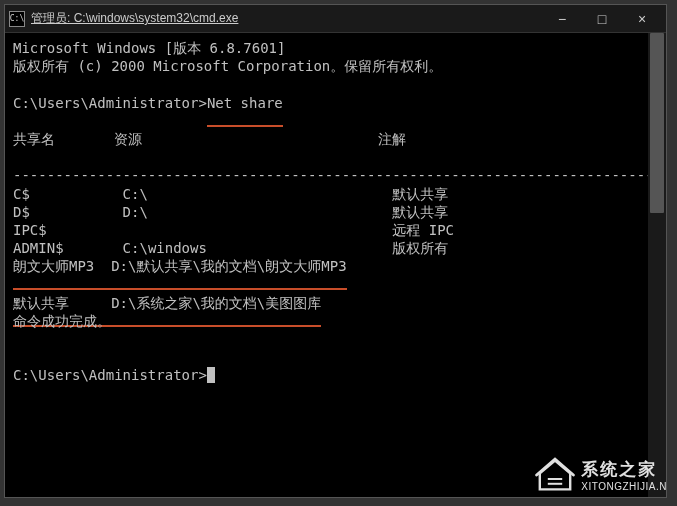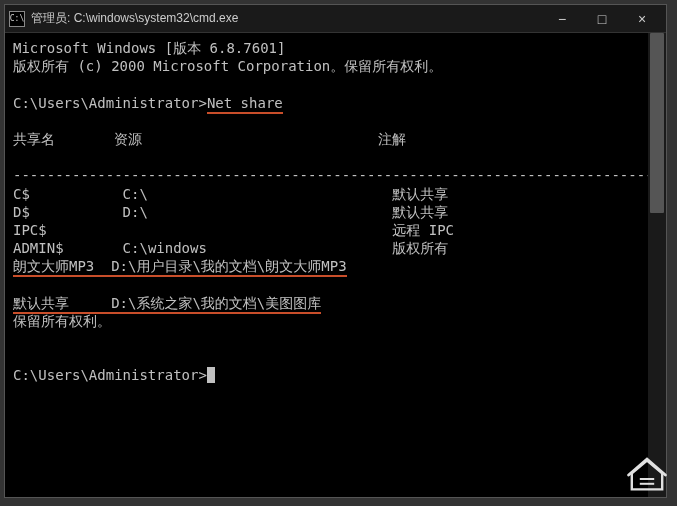--- a/index.html
+++ b/index.html
@@ -1,27 +1,27 @@
 <!DOCTYPE html>
 <html><head>
   <meta charset="utf-8">
   <style>
     * { margin: 0; padding: 0; box-sizing: border-box; }
     body { width: 677px; height: 506px; background: #333; font-family: Consolas, 'Microsoft YaHei', monospace; overflow: hidden; position: relative; }
     .window { width: 663px; height: 494px; margin: 4px; background: #1a1a1a; border: 1px solid #555; display: flex; flex-direction: column; }
     .titlebar { height: 28px; background: #1a1a1a; display: flex; align-items: center; padding: 0 4px; color: #ccc; font-size: 12px; border-bottom: 1px solid #333; }
     .titlebar-icon { width: 16px; height: 16px; background: #000; border: 1px solid #888; margin-right: 6px; display: flex; align-items: center; justify-content: center; font-size: 8px; color: #ccc; }
-    .titlebar-text { flex: 1; font-family: 'Microsoft YaHei', sans-serif; }
+    .titlebar-text { flex: 1; font-family: 'Microsoft YaHei', sans-serif; text-decoration: underline; }
     .titlebar-buttons { display: flex; gap: 0; }
     .titlebar-btn { width: 40px; height: 24px; display: flex; align-items: center; justify-content: center; color: #ccc; font-size: 14px; cursor: pointer; font-family: sans-serif; }
     .terminal-area { flex: 1; display: flex; background: #000; }
     .terminal { flex: 1; padding: 6px 8px; color: #c0c0c0; font-size: 14px; line-height: 1.3; font-family: Consolas, 'SimSun', monospace; white-space: pre; overflow: hidden; }
     .scrollbar { width: 18px; background: #1a1a1a; position: relative; }
     .scrollbar-thumb { position: absolute; top: 0; left: 2px; right: 2px; height: 180px; background: #555; border-radius: 1px; }
-    .underline-red { border-bottom: 2px solid #c94e2a; padding-bottom: 1px; }
+    .underline-red { border-bottom: 2px solid #c94e2a; padding-bottom: 14px; }
     .cursor { background: #c0c0c0; color: #000; }
     .watermark { position: absolute; bottom: 10px; right: 10px; color: #e0e0e0; font-family: 'Microsoft YaHei', sans-serif; font-size: 14px; display: flex; align-items: center; gap: 6px; pointer-events: none; }
     .watermark-icon svg { width: 40px; height: 36px; }
     .watermark-text { display: flex; flex-direction: column; line-height: 1.2; }
     .watermark-title { font-size: 17px; font-weight: bold; letter-spacing: 2px; }
     .watermark-url { font-size: 10px; letter-spacing: 0.5px; }
     .separator-line { color: #c0c0c0; }
   </style>
 </head>
 <body>
@@ -42,36 +42,40 @@
 
 <span>C:\Users\Administrator&gt;</span><span class="underline-red">Net share</span>
 
 <span>共享名</span>       <span>资源</span>                            <span>注解</span>
 
 <span class="separator-line">------------------------------------------------------------------------------</span>
 <span><span>C$</span>           <span>C:\</span>                             <span>默认共享</span></span>
 <span><span>D$</span>           <span>D:\</span>                             <span>默认共享</span></span>
 <span><span>IPC$</span>                                         <span>远程 IPC</span></span>
 <span><span>ADMIN$</span>       <span>C:\windows</span>                      <span>版权所有</span></span>
-<span><span class="underline-red"><span>朗文大师MP3</span>  <span>D:\用户目录\我的文档\朗文大师MP3</span></span></span>
+<span><span class="underline-red"><span>朗文大师MP3</span>  <span>D:\默认共享\我的文档\朗文大师MP3</span></span></span>
 
 <span><span class="underline-red"><span>默认共享</span>     <span>D:\系统之家\我的文档\美图图库</span></span></span>
-<span>保留所有权利。</span>
+<span>命令成功完成。</span>
 
 
 <span>C:\Users\Administrator&gt;</span><span class="cursor">_</span>
 </div>
     <div class="scrollbar">
       <div class="scrollbar-thumb"></div>
     </div>
   </div>
 </div>
 
 <div class="watermark">
   <div class="watermark-icon">
     <svg viewBox="0 0 50 44" fill="none">
       <path d="M25 4 L6 20 L6 40 L44 40 L44 20 Z" stroke="#e0e0e0" stroke-width="3" fill="none"></path>
       <path d="M2 22 L25 2 L48 22" stroke="#e0e0e0" stroke-width="3.5" fill="none" stroke-linecap="round"></path>
       <line x1="16" y1="27" x2="34" y2="27" stroke="#e0e0e0" stroke-width="2.5"></line>
       <line x1="16" y1="33" x2="34" y2="33" stroke="#e0e0e0" stroke-width="2.5"></line>
     </svg>
   </div>
+  <div class="watermark-text">
+    <div class="watermark-title">系统之家</div>
+    <div class="watermark-url">XITONGZHIJIA.N</div>
+  </div>
 </div>
 
 </body></html>

